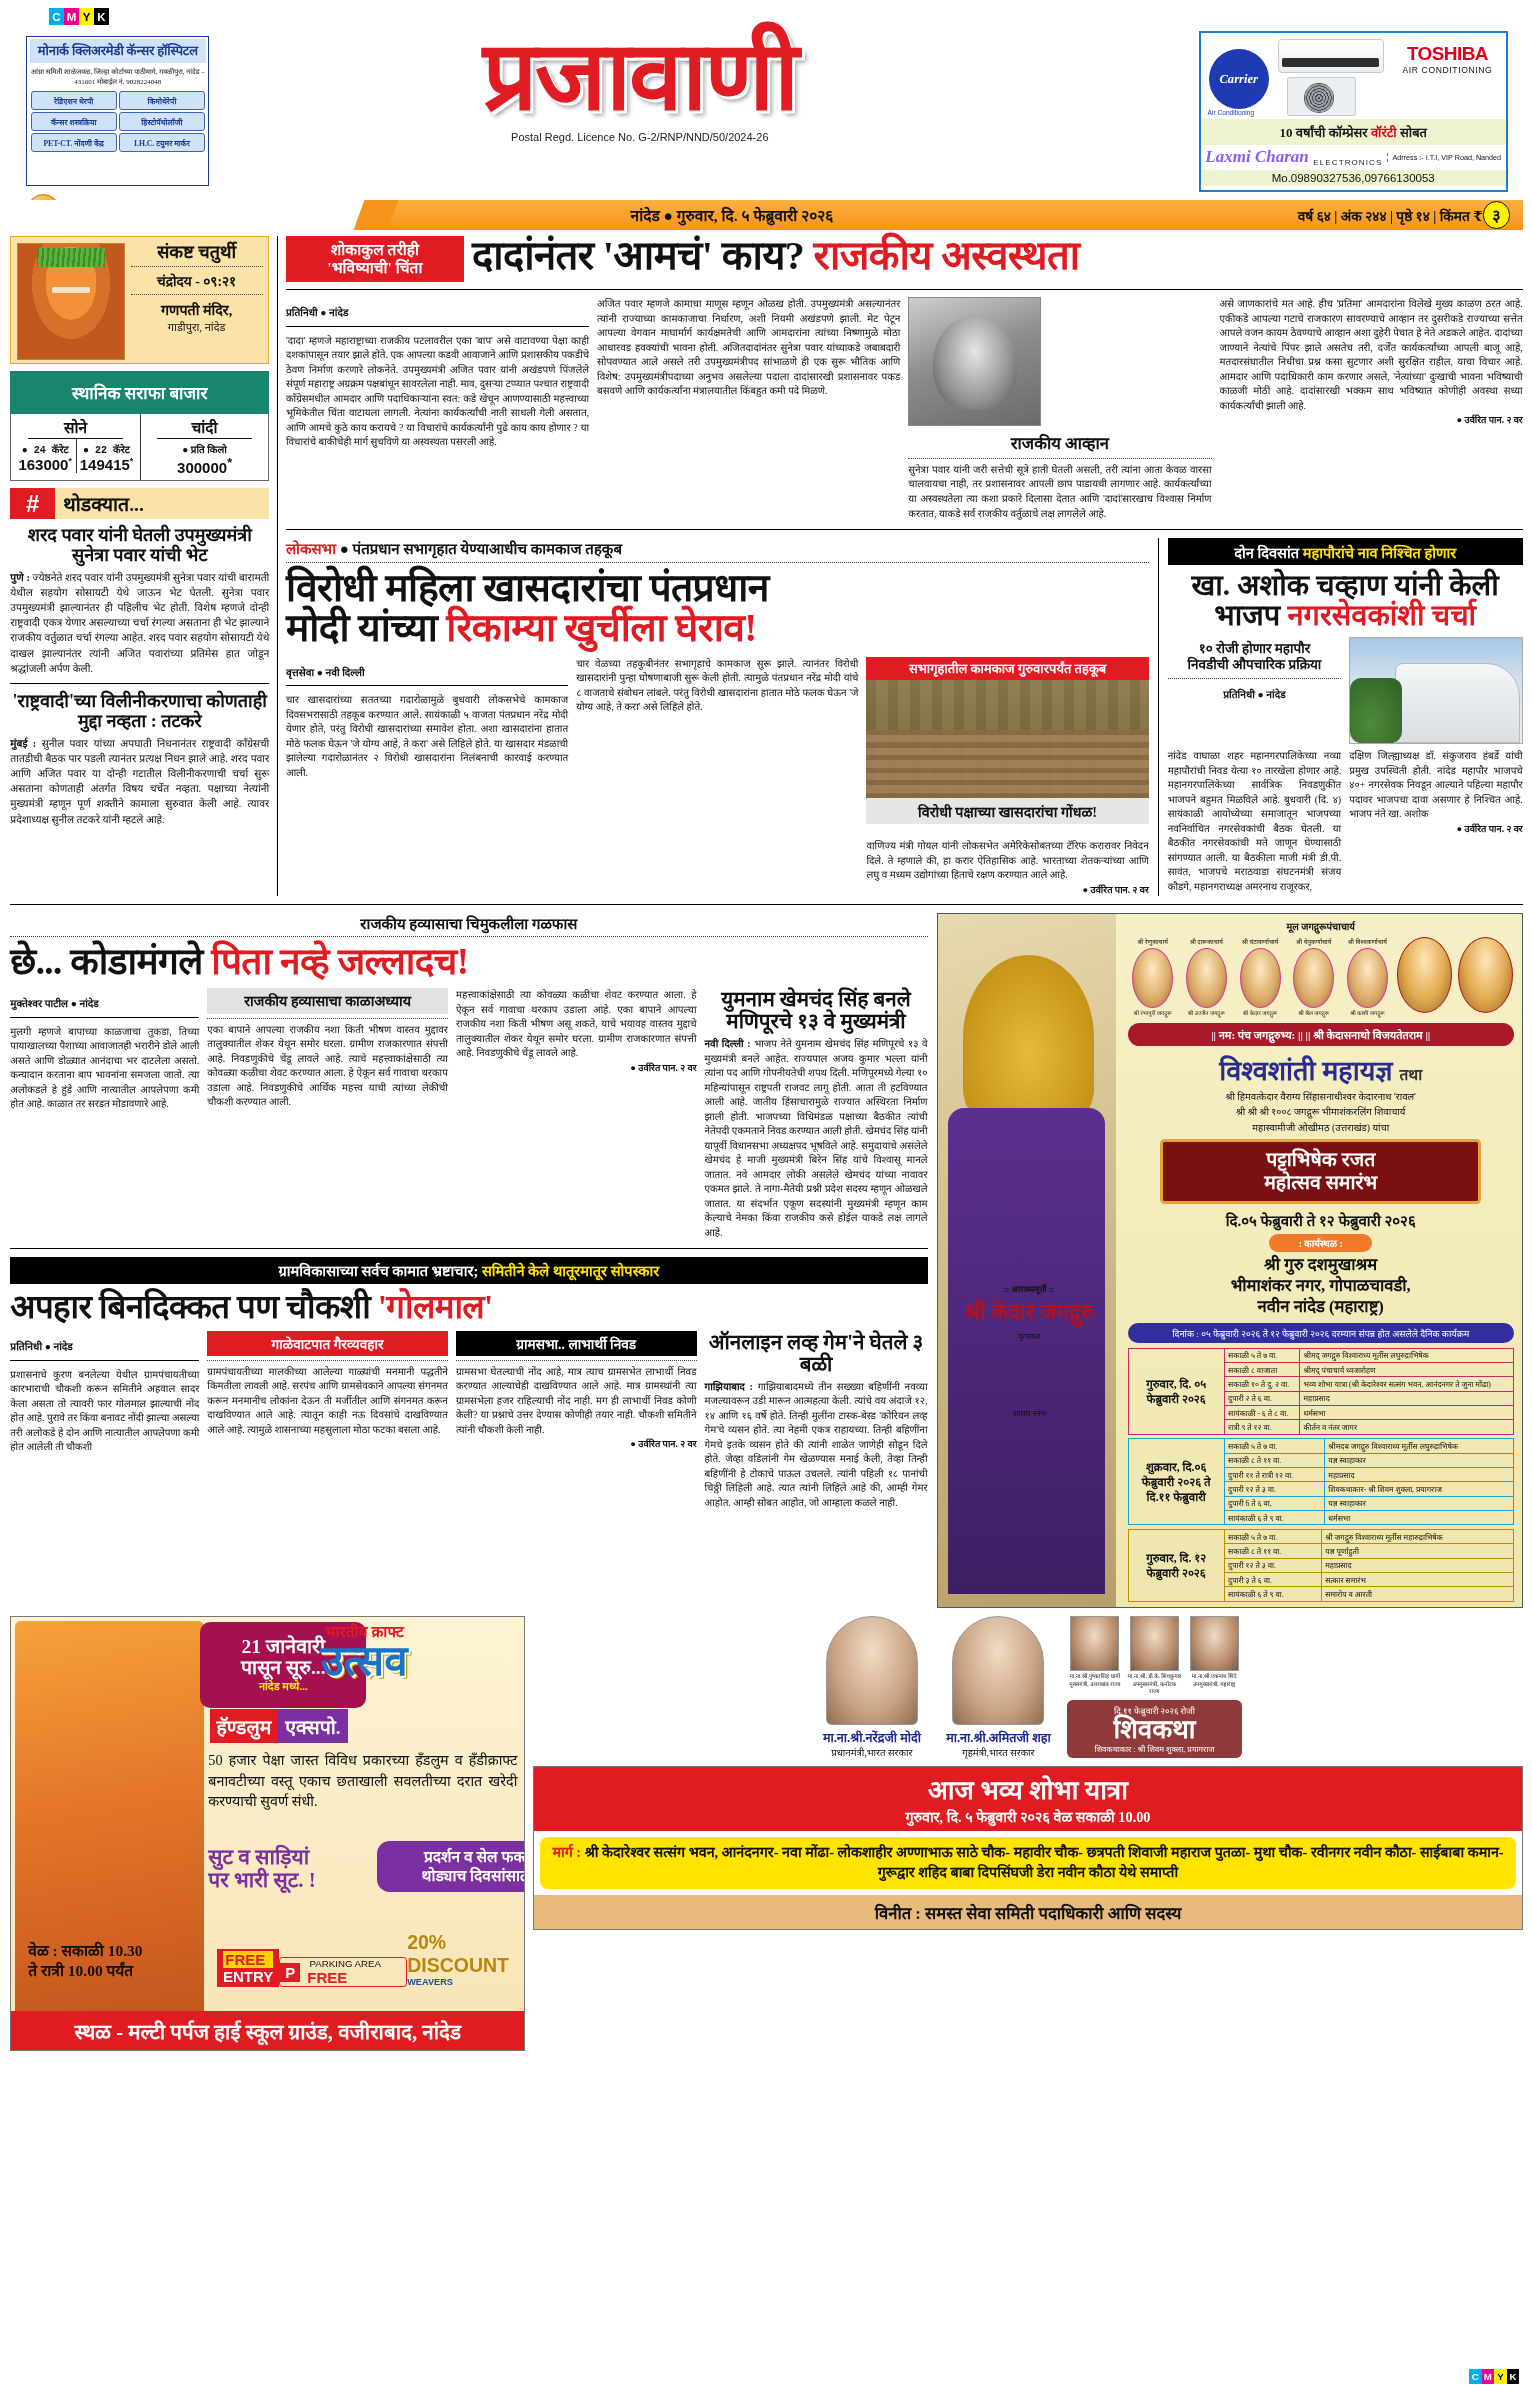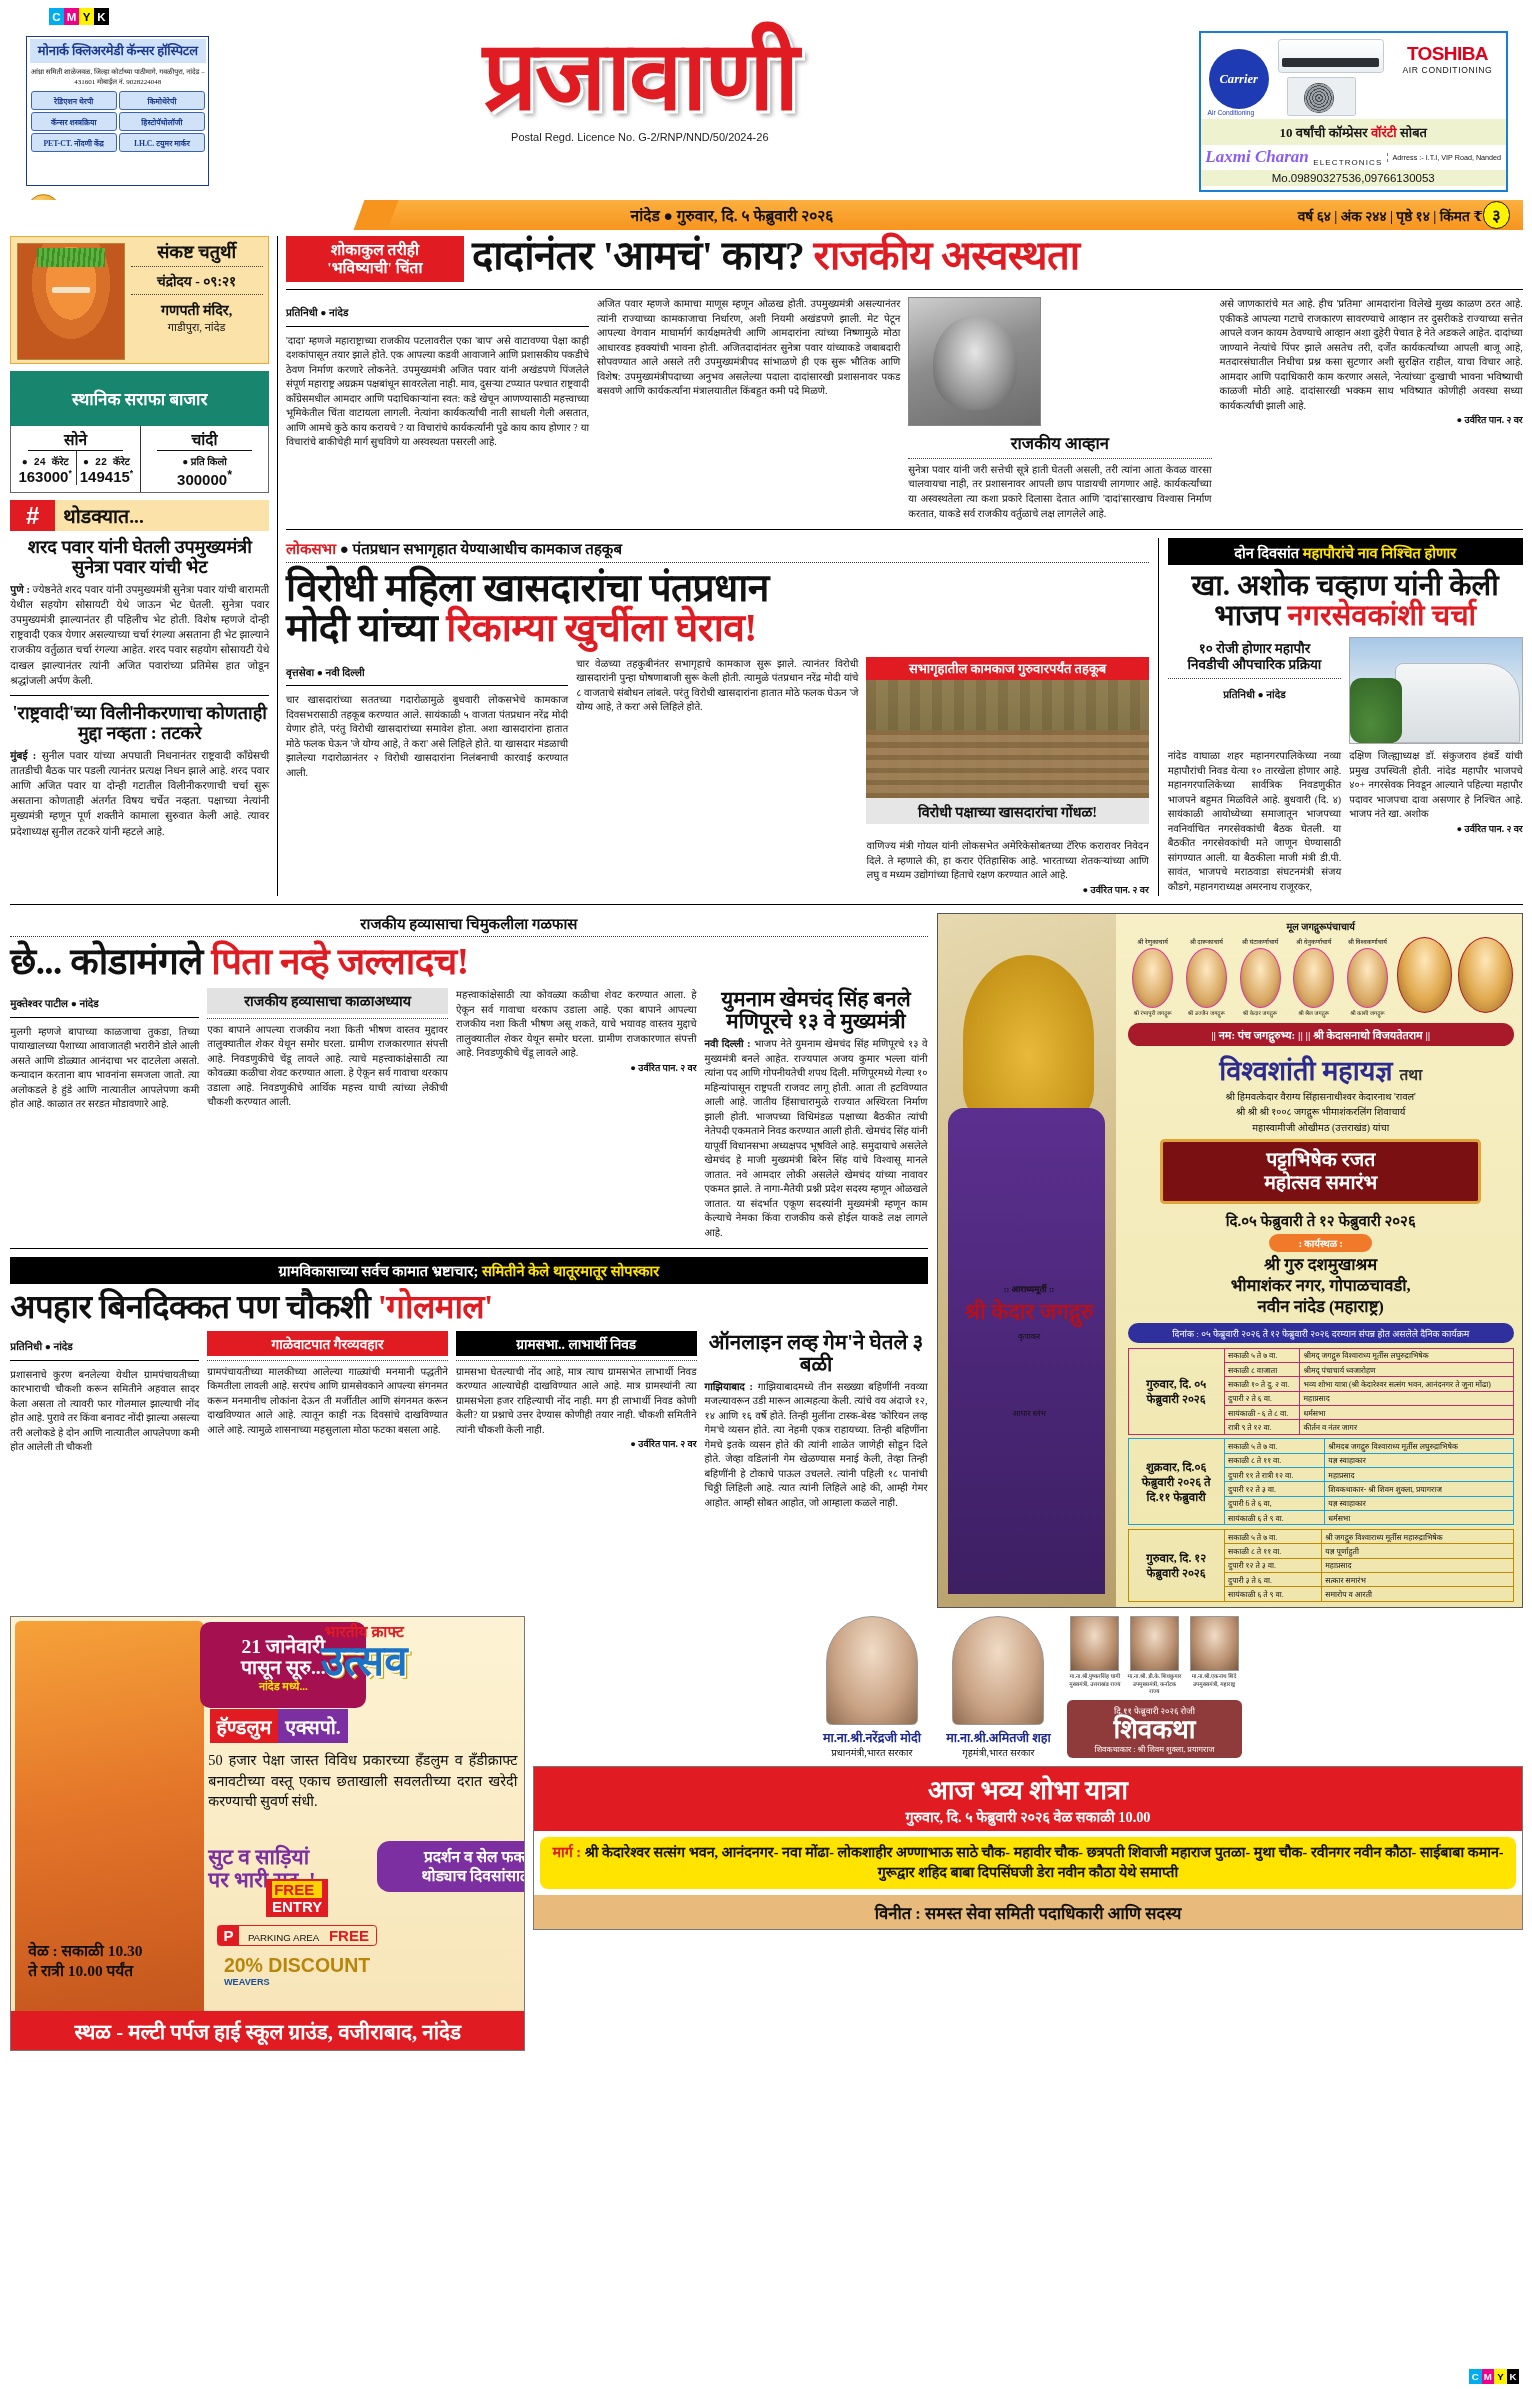--- a/index.html
+++ b/index.html
@@ -104,21 +104,21 @@
       background:repeating-linear-gradient(95deg,#3e8f2a 0 2.3px,#5db33c 2.3px 5.2px);}
   .sankasht-img:after{content:"";position:absolute;left:32%;top:38%;width:36%;height:5%;background:#f6e4c8;border-radius:1.7px;}
   .sankasht-txt{flex:1;}
   .sankasht-txt h3{font-size:18px;font-weight:bold;text-align:center;line-height:1.05;}
   .dots{border-bottom:1.7px dotted #444;margin:4px 0;}
   .sankasht-txt .cm{font-size:13.7px;text-align:center;font-weight:bold;}
   .sankasht-txt .t1{font-size:14.3px;text-align:center;font-weight:bold;margin-top:5.2px;}
   .sankasht-txt .t2{font-size:11px;text-align:center;}
 
   .sarafa{ margin-top:6.9px; }
-  .sarafa-hd{ background:#18866f; color:#fff; text-align:center; font-size:17px; font-weight:bold; padding:16px 0;}
+  .sarafa-hd{ background:#18866f; color:#fff; text-align:center; font-size:17px; font-weight:bold; padding:10px 0;}
   .sarafa-body{ border:0.6px solid #666; border-top:0; display:grid; grid-template-columns:1fr 1fr; }
   .sarafa-col{ padding:2.3px 3.4px 4.6px;}
   .sarafa-col + .sarafa-col{ border-left:1.1px solid #333;}
   .sarafa-col h4{ text-align:center;font-size:15.5px;font-weight:bold;border-bottom:1.1px solid #111;
     display:inline-block;width:78%;margin:0 11%;}
   .sarafa-sub{ display:grid; grid-template-columns:1fr 1fr; }
   .sarafa-one{ padding-top:2.3px; text-align:center;}
   .sarafa-one + .sarafa-one{ border-left:1.1px solid #333;}
   .sarafa-one .lbl{font-size:10px;font-weight:bold;font-family:Liberation Mono, monospace;}
   .sarafa-one .val{font-family:"Liberation Sans",sans-serif;font-size:15px;font-weight:bold;}
@@ -250,21 +250,21 @@
   .hl-utsav .ut{ font-size:42px;font-weight:bold;color:#1a73c4;line-height:.95;
      text-shadow:1.7px 1.7px 0 #fff, 2.9px 3.4px 0 #c7a400;}
   .hl-expo{ position:absolute; right:5.7px; top:92px; width:309px; display:flex;}
   .hl-expo .a{ background:#e01b22;color:#fff;font-size:19.5px;font-weight:bold;padding:3.4px 6.9px;}
   .hl-expo .b{ background:#7b2fa0;color:#fff;font-size:19.5px;font-weight:bold;padding:3.4px 6.9px;}
   .hl-body{ position:absolute; left:197px; right:6.9px; top:133px; font-size:14.3px; line-height:1.42; text-align:justify;}
   .hl-suit{ position:absolute; left:197px; top:229px; width:160px; font-size:21px; font-weight:bold; color:#7b2fa0; line-height:1.1;}
   .hl-purple{ position:absolute; left:366px; top:224px; width:200px; background:#7b2fa0;color:#fff;
      border-radius:12.6px; font-size:15.5px;font-weight:bold;text-align:center;padding:6.9px 3.4px;line-height:1.2;}
   .hl-time{ position:absolute; left:17px; bottom:69px; font-size:15.5px; font-weight:bold; line-height:1.3;}
-  .hl-free{ position:absolute; left:206px; bottom:63px; display:flex; gap:8px; align-items:center;flex-direction:column;}
+  .hl-free{ position:absolute; left:206px; bottom:63px; display:flex; align-items:flex-end;}
   .hl-free .fe{ background:#e01b22; color:#fff; font-family:"Liberation Sans",sans-serif; font-weight:bold;
      font-size:15px; padding:2.3px 5.7px;}
   .hl-free .fe i{display:block;background:#ffd200;color:#e01b22;font-style:normal;padding:0 2.3px;}
   .hl-free .pk{ border:1.1px solid #e01b22;border-radius:3.4px;display:flex;align-items:center;font-size:9.7px;
      font-family:"Liberation Sans",sans-serif;}
   .hl-free .pk b{background:#e01b22;color:#fff;font-size:15px;padding:1.1px 5.2px;}
   .hl-free .pk span{padding:0 4.6px;}
   .hl-free .disc{ color:#b8860b; font-family:"Liberation Sans",sans-serif; font-weight:bold; font-size:19.5px;}
   .hl-venue{ position:absolute; left:0; right:0; bottom:0; background:#e01b22; color:#fff;
      font-size:20.6px; font-weight:bold; text-align:center; padding:5.7px 3.4px;}

